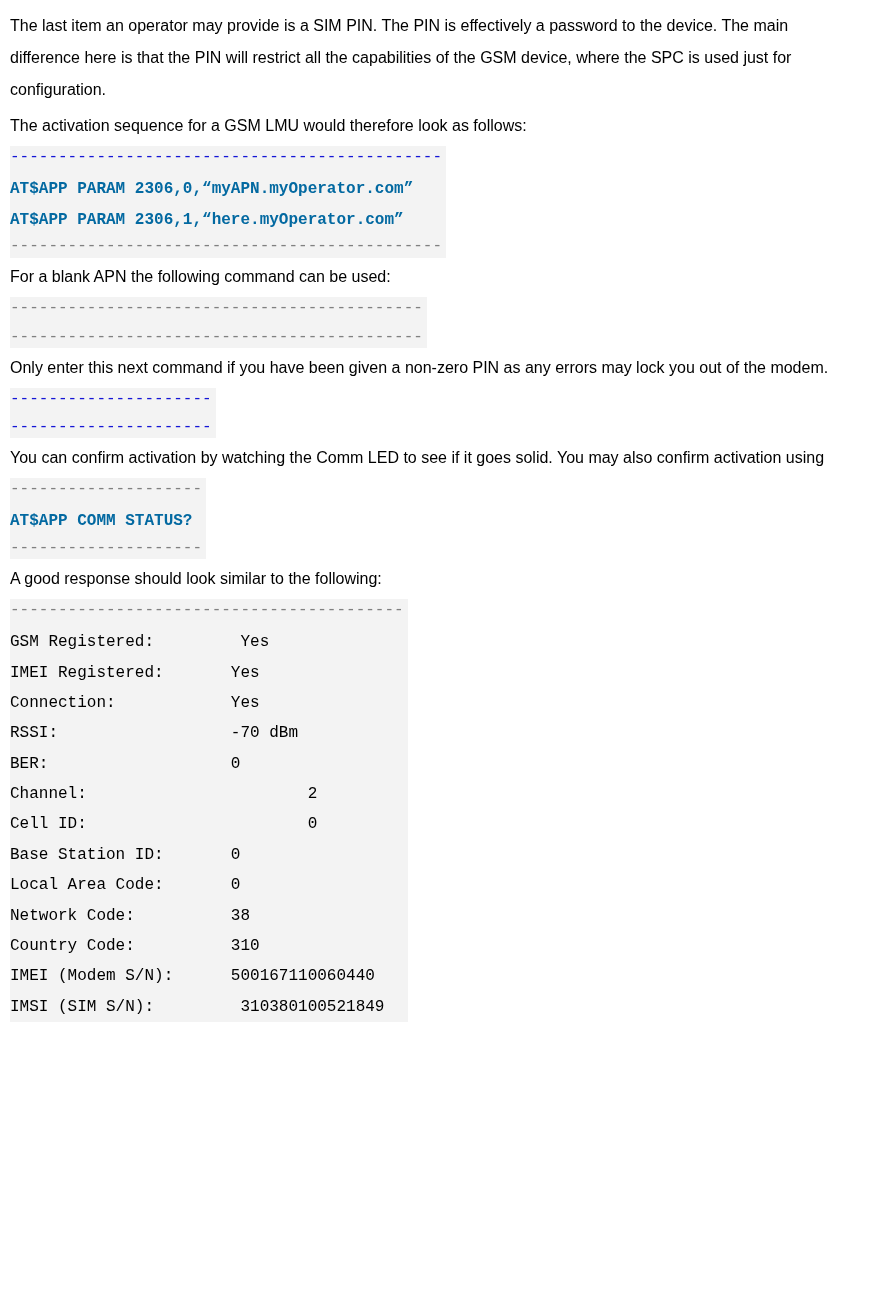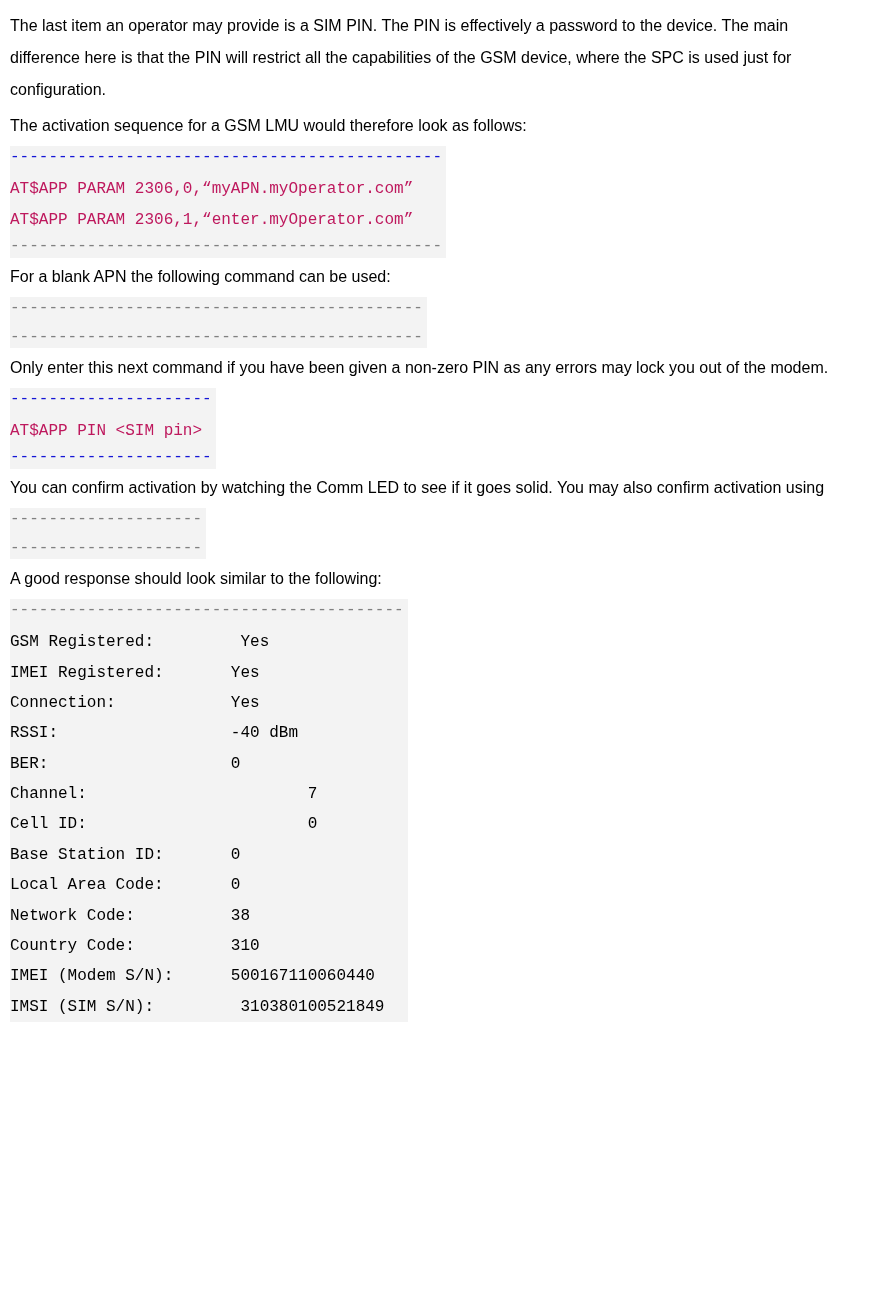--- a/index.html
+++ b/index.html
@@ -16,21 +16,22 @@
     .code-block {
       background-color: #f3f3f3;
       font-family: "Courier New", Courier, monospace;
       font-size: 16px;
       display: inline-block;
       padding: 0px 4px 0px 0px;
       line-height: 1.9;
       margin: 0;
     }
     .code-block .highlight {
-      color: #be185d;
+      color: #0369a1;
+      font-weight: bold;
     }
     .dash-line {
       font-family: "Courier New", Courier, monospace;
       color: #808080;
       line-height: 1.4;
     }
     .dash-line.blue {
       color: #1516d6;
     }
   </style>
@@ -39,60 +40,60 @@
 
 
 
 <p>The last item an operator may provide is a SIM PIN. The PIN is effectively a password to the device. The main difference here is that the PIN will restrict all the capabilities of the GSM device, where the SPC is used just for configuration.</p>
 <p>The activation sequence for a GSM LMU would therefore look as follows:</p>
 
 <div class="code-block">
 <div class="dash-line blue">---------------------------------------------</div>
 <div style="height:6px"></div>
 <div class="highlight">AT$APP PARAM 2306,0,“myAPN.myOperator.com”</div>
-<div class="highlight">AT$APP PARAM 2306,1,“enter.myOperator.com”</div>
+<div class="highlight">AT$APP PARAM 2306,1,“here.myOperator.com”</div>
 <div class="dash-line">---------------------------------------------</div>
 </div>
 
 <p>For a blank APN the following command can be used:</p>
 
 <div class="code-block">
 <div class="dash-line">-------------------------------------------</div>
 <div style="height:6px"></div>
 <div class="dash-line">-------------------------------------------</div>
 </div>
 
 <p>Only enter this next command if you have been given a non-zero PIN as any errors may lock you out of the modem.</p>
 
 <div class="code-block">
 <div class="dash-line blue">---------------------</div>
 <div style="height:6px"></div>
-<div class="highlight">AT$APP PIN &lt;SIM pin&gt;</div>
 <div class="dash-line blue">---------------------</div>
 </div>
 
 <p>You can confirm activation by watching the Comm LED to see if it goes solid. You may also confirm activation using</p>
 
 <div class="code-block">
 <div class="dash-line">--------------------</div>
 <div style="height:6px"></div>
+<div class="highlight">AT$APP COMM STATUS?</div>
 <div class="dash-line">--------------------</div>
 </div>
 
 <p>A good response should look similar to the following:</p>
 
 <div class="code-block">
 <div class="dash-line">-----------------------------------------</div>
 <div style="height:6px"></div>
 <pre style="margin:0; font-family:inherit; white-space:pre;"><span>GSM Registered:         Yes</span>
 <span>IMEI Registered:       Yes</span>
 <span>Connection:            Yes</span>
-<span>RSSI:                  -40 dBm</span>
+<span>RSSI:                  -70 dBm</span>
 <span>BER:                   0</span>
-<span>Channel:                       7</span>
+<span>Channel:                       2</span>
 <span>Cell ID:                       0</span>
 <span>Base Station ID:       0</span>
 <span>Local Area Code:       0</span>
 <span>Network Code:          38</span>
 <span>Country Code:          310</span>
 <span>IMEI (Modem S/N):      500167110060440</span>
 <span>IMSI (SIM S/N):         310380100521849</span></pre>
 </div>
 
 

